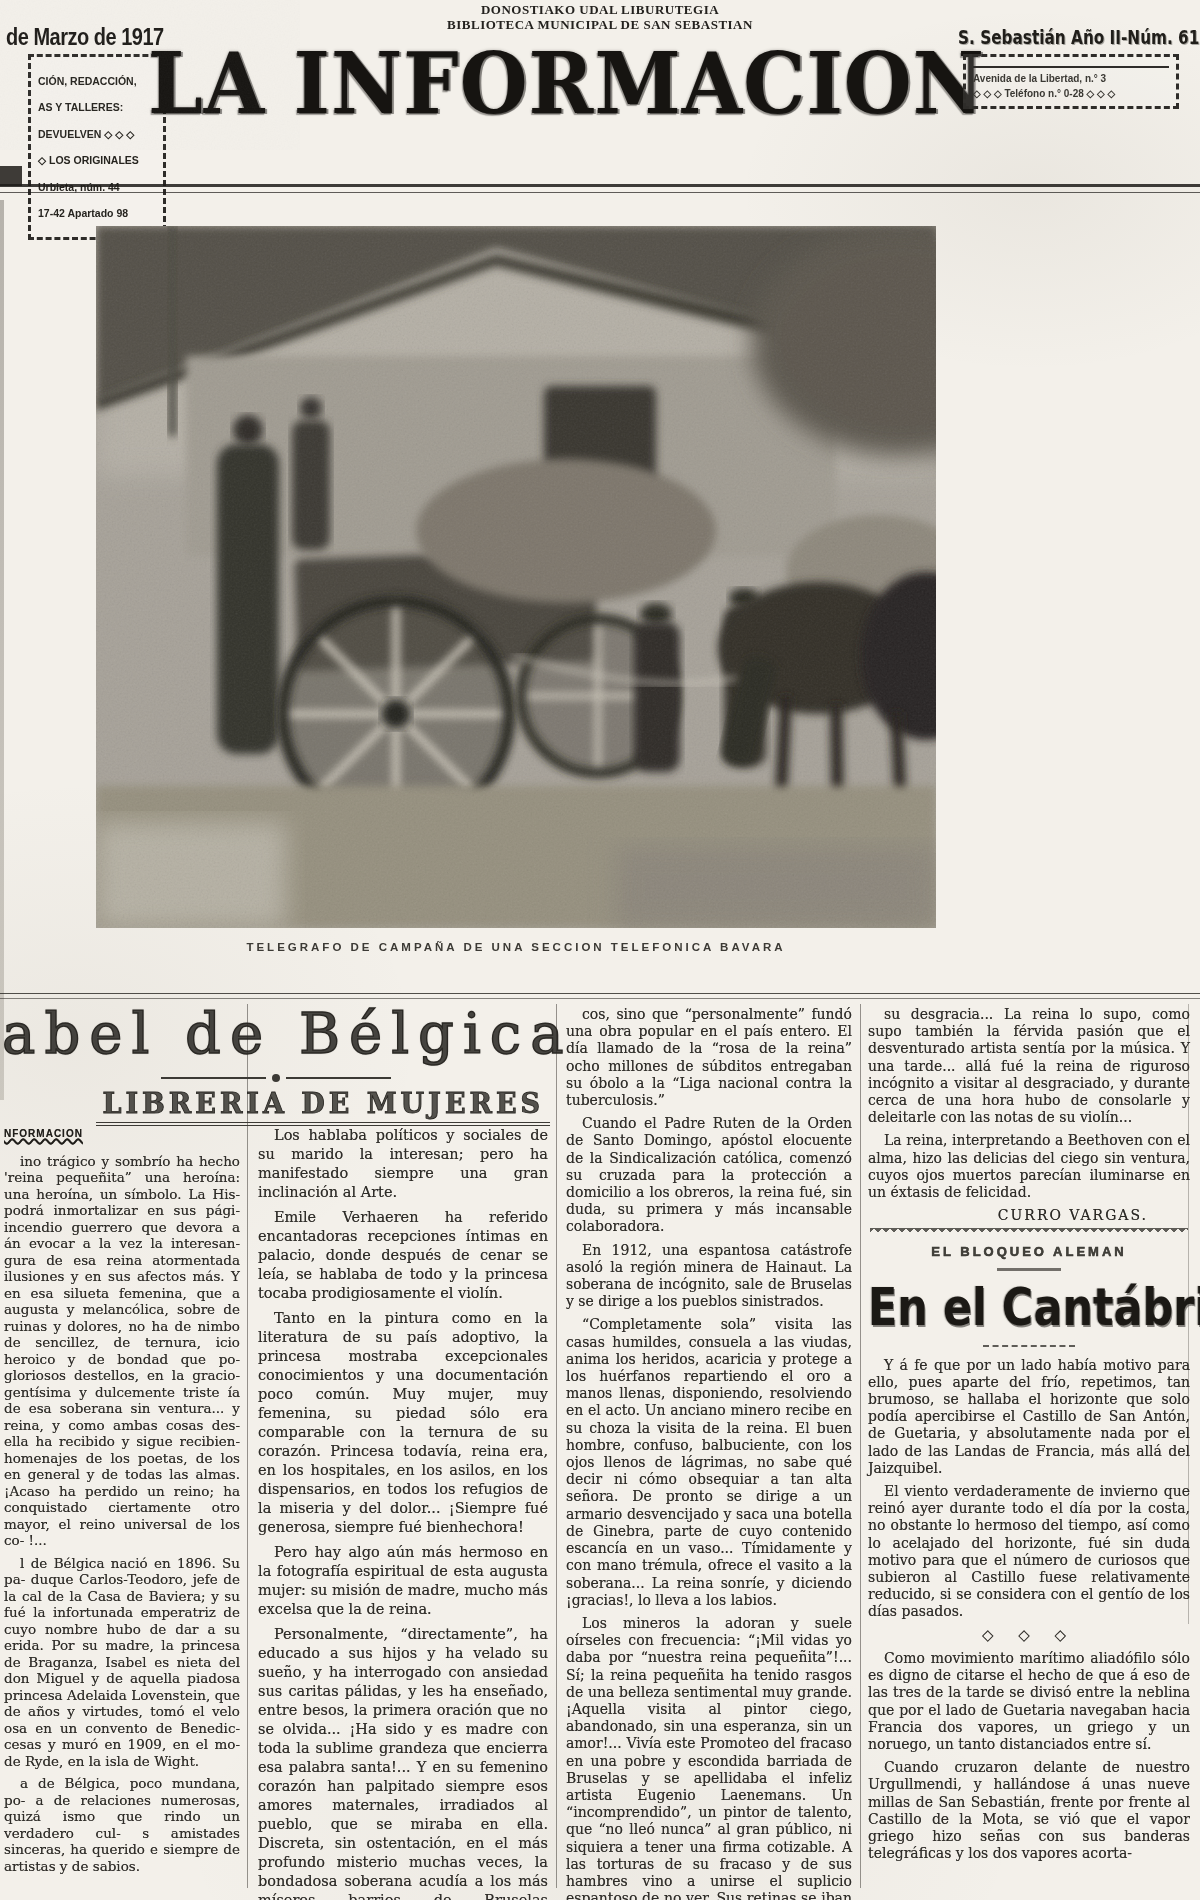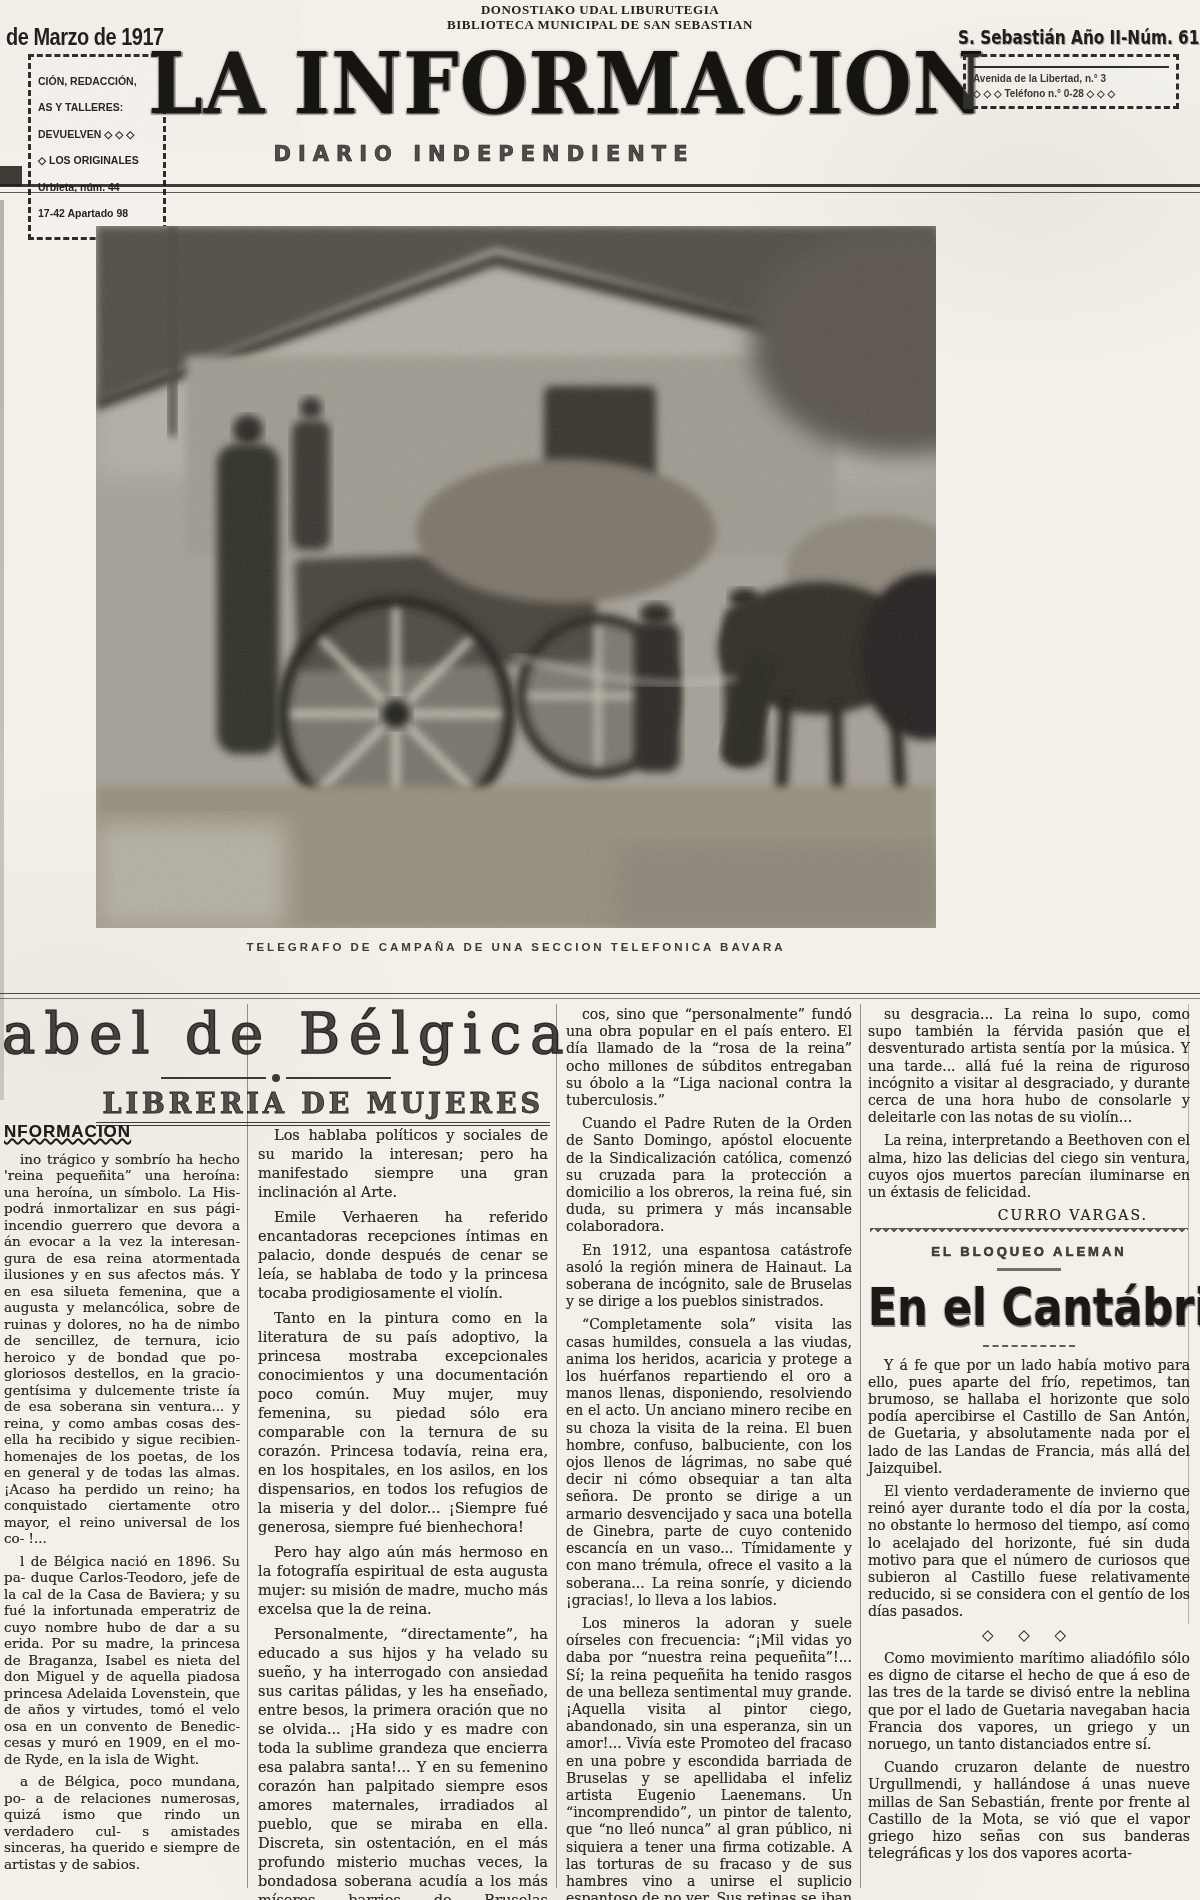--- a/index.html
+++ b/index.html
@@ -54,21 +54,21 @@
   .orn .l{flex:1;height:2px;background:#3c3a35;} .orn .d{width:8px;height:8px;border-radius:50%;background:#3c3a35;}
   .subhead{display:inline-block;font-family:"DejaVu Serif", serif;font-weight:bold;font-size:27px;letter-spacing:4px;
     color:rgba(44,42,38,.8);-webkit-text-stroke:.9px #2c2a26;border-bottom:4px double #3c3a35;padding:0 6px 3px;}
   .col{position:absolute;text-align:justify;
     text-shadow:0 0 .5px rgba(47,45,41,.65);}
   .col p{margin:0 0 6px;text-indent:16px;}
   .col1{top:1124px;left:4px;width:236px;font-size:13.5px;line-height:16.5px;}
   .col2{top:1126px;left:258px;width:290px;font-size:14.5px;line-height:19px;}
   .col3{top:1006px;left:566px;width:286px;font-size:14px;line-height:17.2px;}
   .col4{top:1006px;left:868px;width:322px;font-size:14px;line-height:17.2px;}
-  .sec-label{display:inline-block;font-family:"Liberation Sans", sans-serif;font-weight:bold;font-size:17px;letter-spacing:1px;
+  .sec-label{display:inline-block;font-family:"Liberation Sans", sans-serif;font-weight:bold;font-size:10px;letter-spacing:1px;
     color:#201e1a;text-decoration:underline;text-decoration-style:wavy;text-decoration-thickness:2px;margin-bottom:10px;text-indent:0;}
   .byline{text-align:right;padding-right:42px;font-size:14px;letter-spacing:2px;margin:2px 0 0;color:#2b2925;}
   .zigzag{height:7px;margin:4px 2px 8px;opacity:.8;
     background:linear-gradient(135deg,#3a3833 3px,transparent 0) 0 0, linear-gradient(-135deg,#3a3833 3px,transparent 0) 0 0;
     background-size:8px 7px;background-repeat:repeat-x;}
   .kicker{text-align:center;font-family:"Liberation Sans", sans-serif;font-weight:bold;font-size:13px;letter-spacing:3px;
     color:rgba(58,56,50,.85);-webkit-text-stroke:.5px #3a3833;}
   .kicker-rule{width:64px;height:3px;background:#3a3833;opacity:.7;margin:7px auto 6px;}
   .headline2{text-align:center;font-family:"DejaVu Sans", sans-serif;font-weight:bold;font-size:43px;line-height:52px;white-space:nowrap;
     color:#1b1915;transform:scaleY(1.18);transform-origin:center top;
@@ -88,21 +88,20 @@
   <div class="date">de Marzo de 1917</div>
   <div class="adbox left">
       <p>CIÓN, REDACCIÓN,</p>
       <p>AS Y TALLERES:</p>
       <p>DEVUELVEN ◇ ◇ ◇</p>
       <p>◇ LOS ORIGINALES</p>
       <p>Urbieta, núm. 44</p>
       <p>17-42  Apartado 98</p>
     </div>
   <div class="masthead">LA INFORMACION</div>
-  <div class="subtitle">DIARIO INDEPENDIENTE</div>
   <div class="issue">S. Sebastián Año II-Núm. 619</div>
   <div class="adbox right">
     <div class="sub">
       <div>Avenida de la Libertad, n.° 3</div>
       <div>◇ ◇ ◇ Teléfono n.° 0-28 ◇ ◇ ◇</div>
     </div>
   </div>
   <div class="edge-mark"></div>
   <div class="edge-smudge"></div>
   <div class="rule-top"></div>

